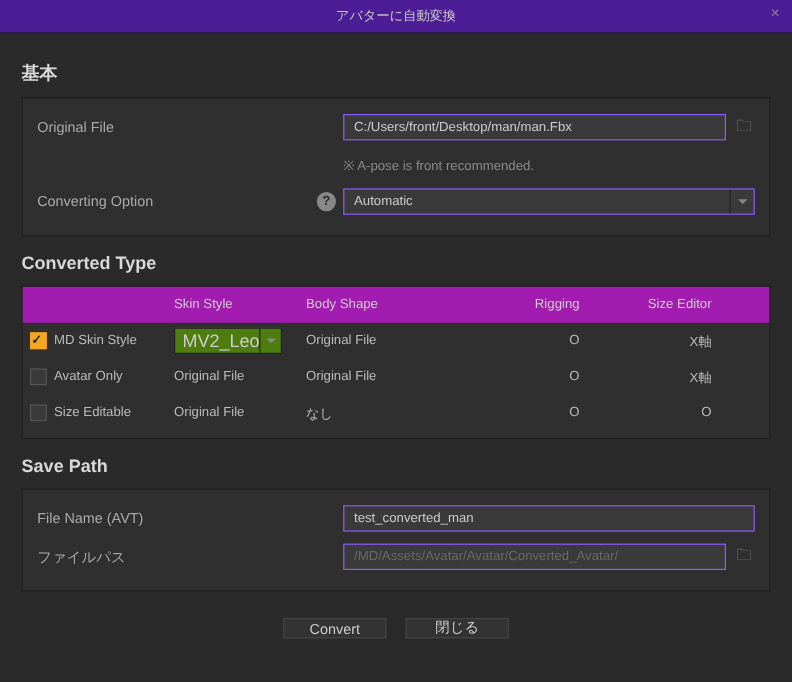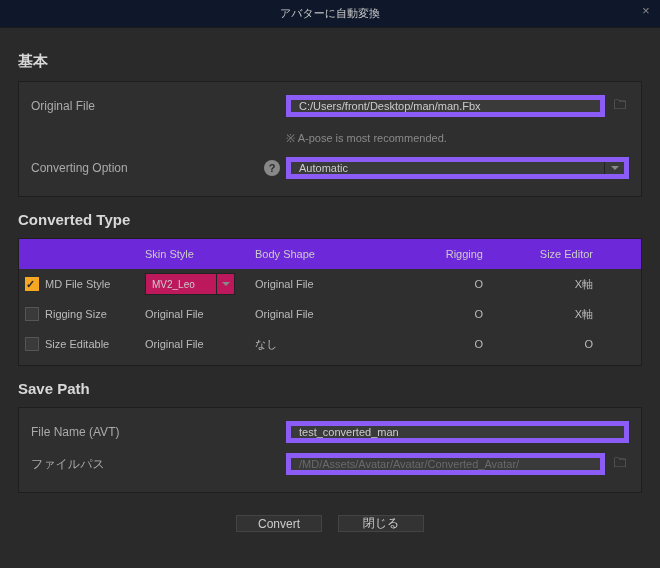--- a/index.html
+++ b/index.html
@@ -7,21 +7,21 @@
     background: #2a2a2a;
     font-family: "Segoe UI", Tahoma, sans-serif;
     font-size: 12px;
     color: #bbb;
     width: 660px;
     height: 568px;
     overflow: hidden;
   }
   .titlebar {
     height: 28px;
-    background: #0f172a;
+    background: #4c1d95;
     border-bottom: 1px solid #1a1a1a;
     display: flex;
     align-items: center;
     justify-content: center;
     position: relative;
     font-size: 11px;
     color: #ccc;
     font-family: Liberation Mono, monospace;
   }
   .titlebar .close {
@@ -74,21 +74,21 @@
   .field {
     flex: 1;
     display: flex;
     align-items: center;
     gap: 6px;
   }
   .text-input, .select {
     flex: 1;
     height: 22px;
     background: #3a3a3a;
-    border: 5px solid #8b5cf6;
+    border: 1px solid #8b5cf6;
     color: #ccc;
     padding: 0 8px;
     font-size: 11px;
     display:flex;
     align-items:center;
     position:relative;
   }
   .text-input.readonly { color: #6a6a6a; }
   .select { padding-right: 22px; }
   .caret {
@@ -118,21 +118,21 @@
   }
   
   .ct-head, .ct-row {
     display:grid;
     grid-template-columns: 120px 110px 120px 110px 110px;
     align-items:center;
     height:30px;
     padding: 0 4px;
   }
   .ct-head {
-    background:#6d28d9;
+    background:#a21caf;
     color:#ccc;
     font-size:11px;
   }
   .ct-row { color:#bbb; font-size:11px; }
   .ct-head > div:nth-child(1) { }
   .ct-head > div, .ct-row > div { padding-left: 2px; }
   .ct-row .cb, .ct-row .cb-label { display:inline-block; vertical-align:middle; }
   .cb {
     width:14px; height:14px;
     border:1px solid #555;
@@ -149,24 +149,24 @@
   .cb.checked::after {
     content:"✓";
     color:#2a2a2a;
     font-size:11px;
     font-weight:bold;
     line-height:1;
   }
   .mini-select {
     width: 90px;
     height: 22px;
-    background:#be185d;
+    background:#4d7c0f;
     border:1px solid #222;
     color:#ccc;
-    font-size:10px;
+    font-size:15px;
     display:flex; align-items:center;
     padding:0 6px;
     position:relative;
     cursor:pointer;
   }
   .mini-select .caret { right:0; top:0; width:18px; }
   .center { text-align:right; }
   .footer {
     display:flex;
     justify-content:center;
@@ -204,21 +204,21 @@
         <div class="text-input">
           <span>C:/Users/front/Desktop/man/man.Fbx</span>
         </div>
         <div class="icon-btn">🗀</div>
       </div>
     </div>
 
     <div class="row row-tight">
       <div class="row-label"></div>
       <div class="field">
-          <div class="note">※ A-pose is most recommended.</div>
+          <div class="note">※ A-pose is front recommended.</div>
         </div>
     </div>
 
 
     <div class="row">
       <div class="row-label">
         <span>Converting Option</span>
         <span class="help-icon">?</span>
       </div>
       <div class="field">
@@ -235,33 +235,33 @@
   <div class="box" style="padding:0 0 6px 0;">
     <div class="ct-head">
       <div></div>
       <div>Skin Style</div>
       <div>Body Shape</div>
       <div class="center">Rigging</div>
       <div class="center">Size Editor</div>
     </div>
     <div id="ct-body">
         <div class="ct-row">
-          <div><span class="cb checked"></span><span class="cb-label">MD File Style</span></div>
+          <div><span class="cb checked"></span><span class="cb-label">MD Skin Style</span></div>
           <div>
             <div class="mini-select">
               <span>MV2_Leo</span>
               <span class="caret"></span>
             </div>
           </div>
           <div>Original File</div>
           <div class="center">O</div>
           <div class="center">X軸</div>
         </div>
         <div class="ct-row">
-          <div><span class="cb"></span><span class="cb-label">Rigging Size</span></div>
+          <div><span class="cb"></span><span class="cb-label">Avatar Only</span></div>
           <div>Original File</div>
           <div>Original File</div>
           <div class="center">O</div>
           <div class="center">X軸</div>
         </div>
         <div class="ct-row">
           <div><span class="cb"></span><span class="cb-label">Size Editable</span></div>
           <div>Original File</div>
           <div>なし</div>
           <div class="center">O</div>

